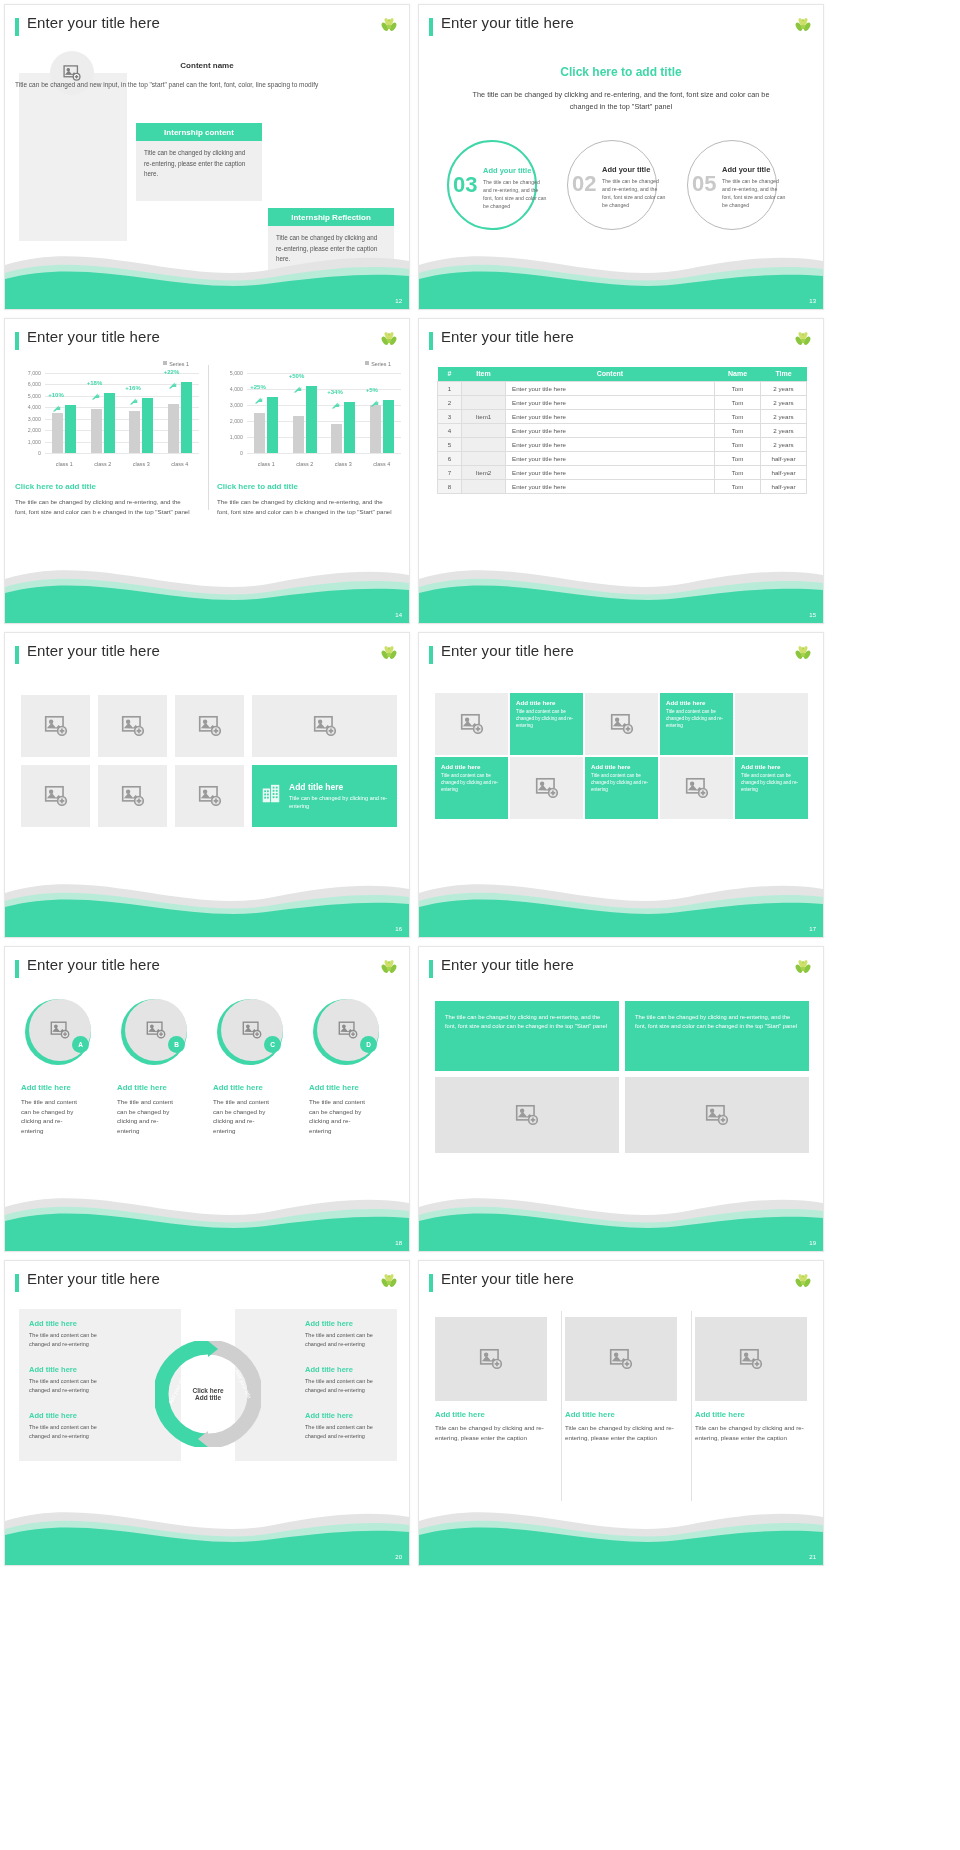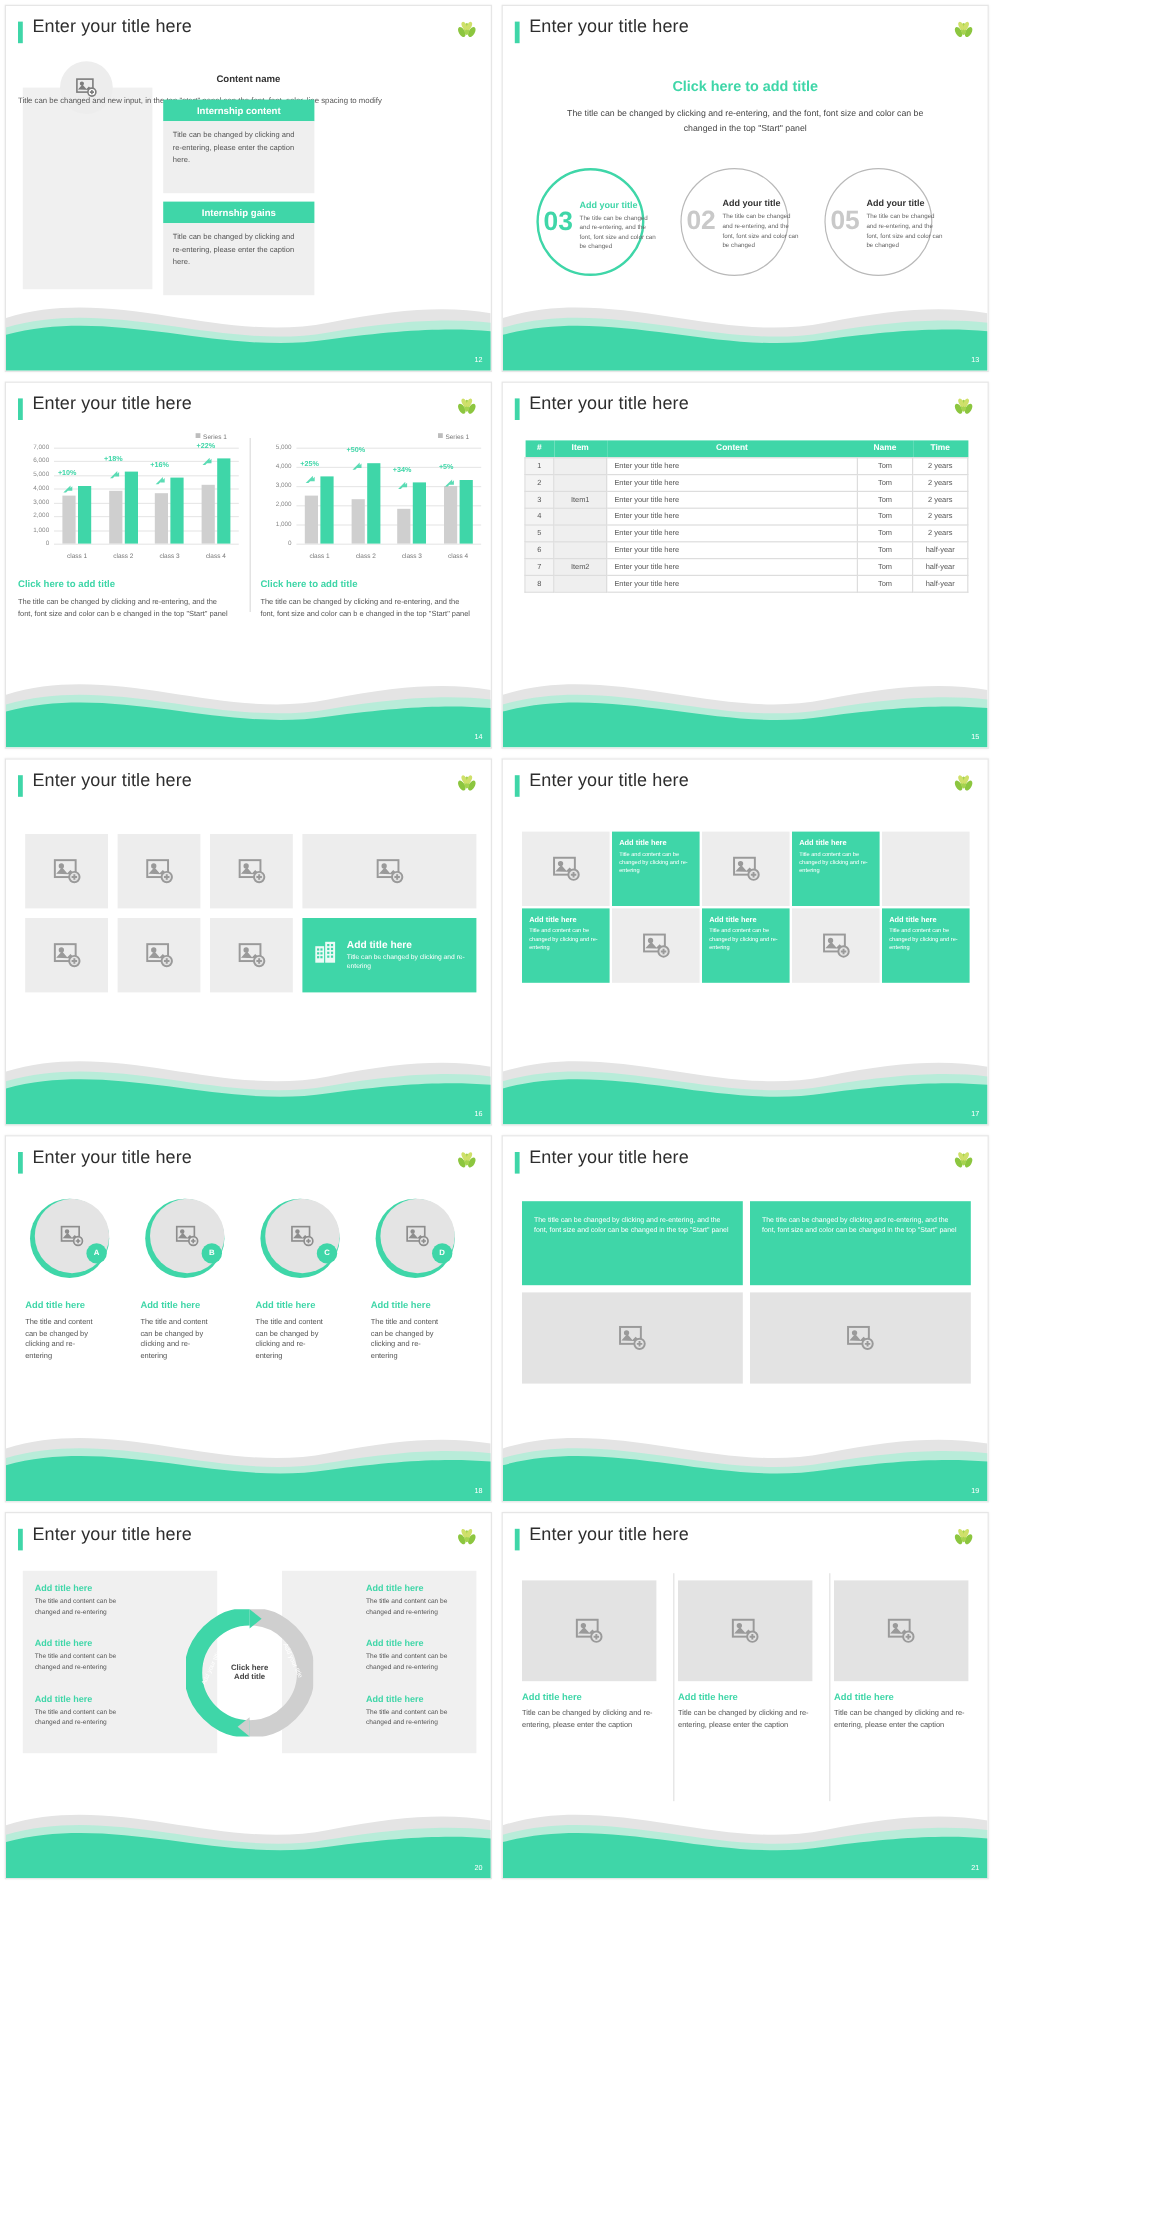--- a/index.html
+++ b/index.html
@@ -47,21 +47,21 @@
   .green{ background:#3fd6a8; }
   .ph{ display:flex; align-items:center; justify-content:center; }
   .ph svg{ width:26px; height:26px; }
 
   
   .s12-left{ position:absolute; left:14px; top:68px; width:108px; height:168px; background:#f0f0f0; }
   .s12-circ{ position:absolute; left:45px; top:46px; width:44px; height:44px; border-radius:50%; background:#ededed; display:flex; align-items:center; justify-content:center; }
   .s12-circ svg{ width:20px; height:20px; }
   .s12-cn{ position:absolute; left:0; right:0; top:56px; text-align:center; font-size:8px; font-weight:bold; color:#333; }
   .s12-ct{ position:absolute; left:10px; right:10px; top:74px; font-size:6.5px; line-height:11px; color:#555; }
-  .cardcol{ position:absolute; }
+  .cardcol{ position:absolute;margin-top:40px; }
   .ccard-h{ height:18px; background:#3fd6a8; color:#fff; font-size:8px; font-weight:bold; display:flex; align-items:center; justify-content:center; }
   .ccard-b{ background:#efefef; padding:7px 8px; font-size:6.3px; line-height:10.5px; color:#555; height:60px;}
 
   
   .s13-h{ position:absolute; left:0; right:0; top:60px; text-align:center; font-size:12px; font-weight:bold; color:#3fd6a8; }
   .s13-s{ position:absolute; left:48px; right:48px; top:84px; text-align:center; font-size:7.3px; line-height:12px; color:#444; }
   .s13-c{ position:absolute; top:135px; width:90px; height:90px; border-radius:50%; }
   .s13-c.a{ left:28px; border:2px solid #3fd6a8; }
   .s13-c.b{ left:148px; border:1.5px solid #b9b9b9; }
   .s13-c.c{ left:268px; border:1.5px solid #b9b9b9; }
@@ -170,22 +170,22 @@
           <path d="M17.5 14.4v4.2M15.4 16.5h4.2"></path>
         </svg>
     </div>
     <div class="s12-cn">Content name</div>
     <div class="s12-ct">Title can be changed and new input, in the top "start" panel can the font, font, color, line spacing to modify</div>
 
     <div class="cardcol" style="left:131px; top:78px; width:126px;">
       <div class="ccard-h">Internship content</div>
       <div class="ccard-b">Title can be changed by clicking and re-entering, please enter the caption here.</div>
     </div>
-    <div class="cardcol" style="left:131px; top:163px; width:126px;">
-      <div class="ccard-h">Internship gains</div>
+    <div class="cardcol" style="left:263px; top:163px; width:126px;">
+      <div class="ccard-h">Internship Reflection</div>
       <div class="ccard-b">Title can be changed by clicking and re-entering, please enter the caption here.</div>
     </div>
 
     <div class="wave">
       <svg viewBox="0 0 406 74" preserveAspectRatio="none">
         <path d="M0,30 C90,2 180,52 270,34 C330,22 370,20 406,26 L406,74 L0,74 Z" fill="#e4e4e4"></path>
         <path d="M0,38 C90,12 180,58 270,42 C330,32 370,30 406,34 L406,74 L0,74 Z" fill="#b8ecd9"></path>
         <path d="M0,44 C90,20 180,62 270,48 C330,40 370,38 406,41 L406,74 L0,74 Z" fill="#3fd6a8"></path>
       </svg>
     </div>

